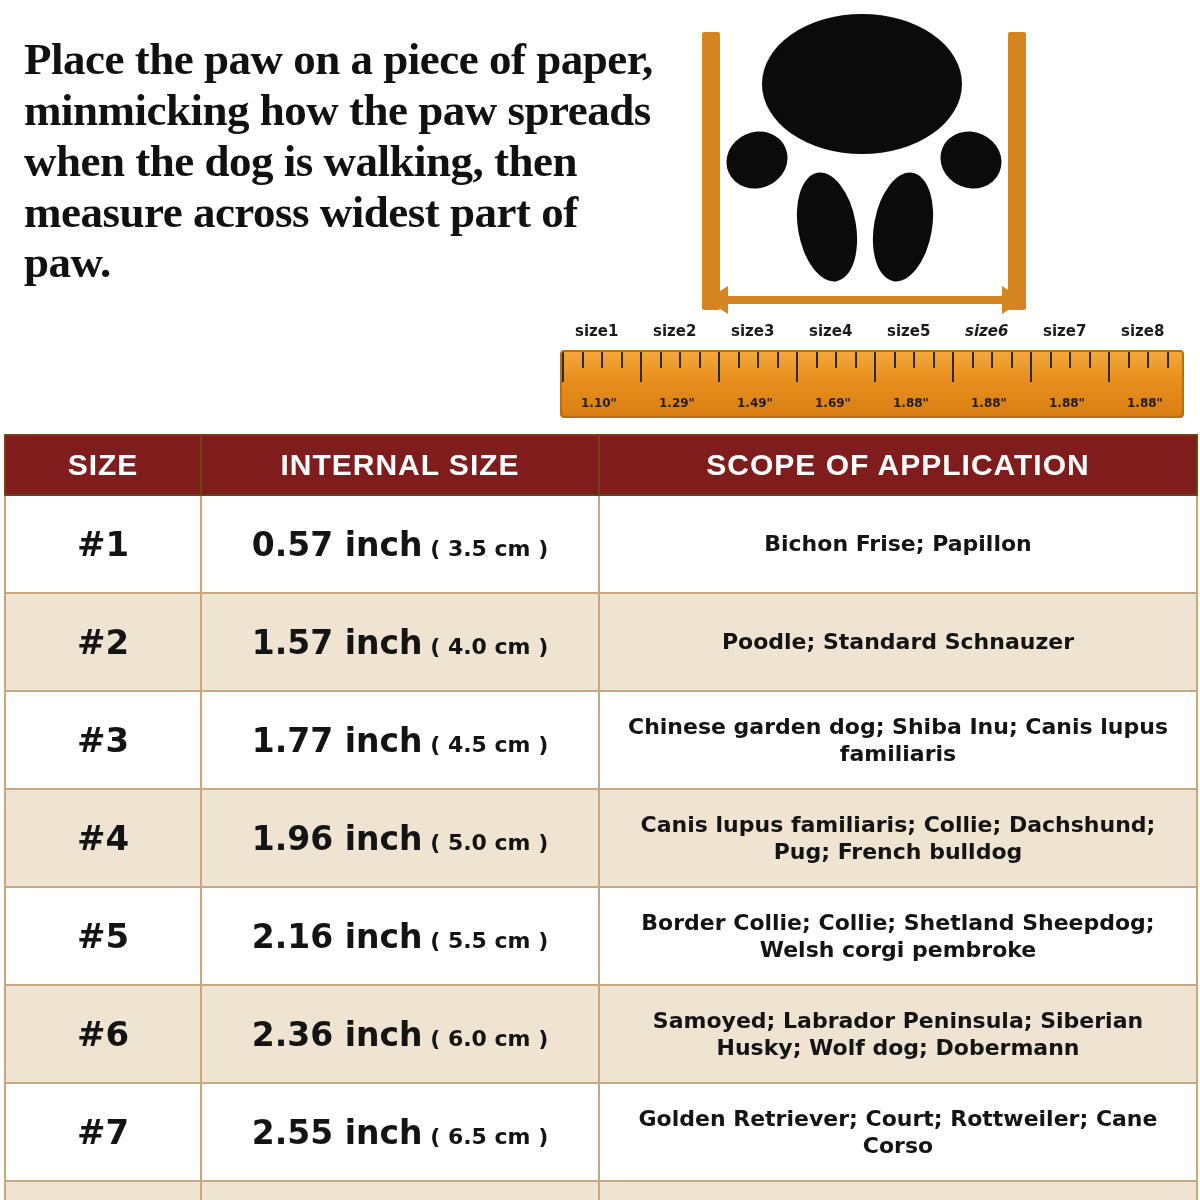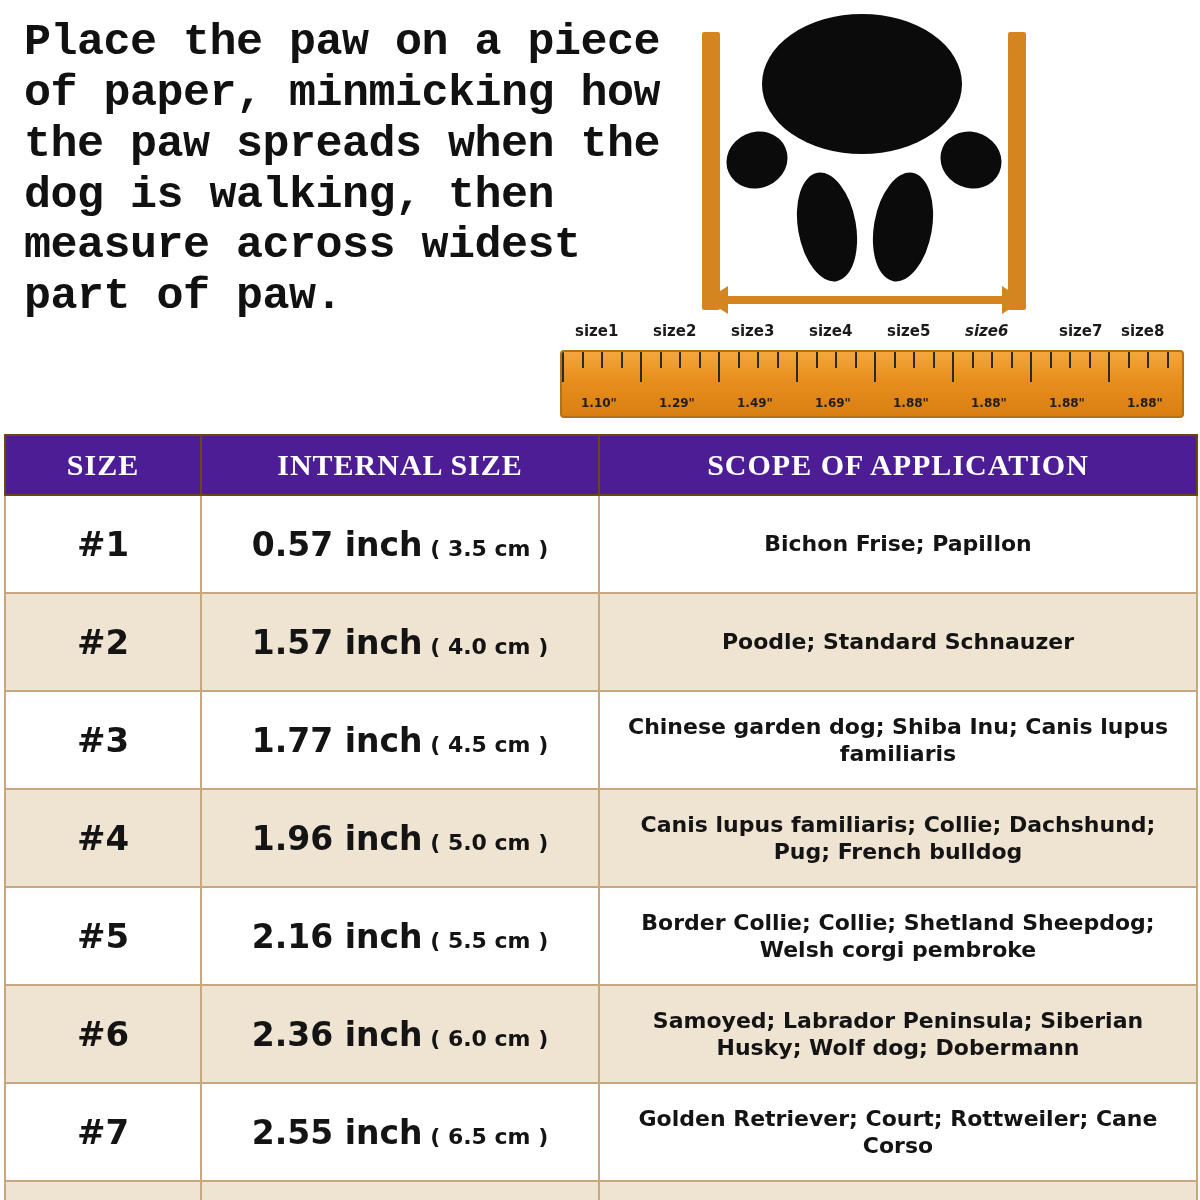--- a/index.html
+++ b/index.html
@@ -18,28 +18,28 @@
   
   .top {
     position: relative;
     height: 428px;
     width: 1200px;
   }
 
   .instruction {
     position: absolute;
     left: 24px;
-    top: 18px;
+    top: 34px;
     width: 640px;
     font-size: 45px;
     line-height: 1.13;
     font-weight: bold;
     color: #111111;
     letter-spacing: -0.5px;
-    font-family: Liberation Mono, monospace;
+    font-family: Liberation Serif, serif;
   }
 
   
   .paw-area {
     position: absolute;
     left: 690px;
     top: 10px;
     width: 360px;
     height: 310px;
   }
@@ -150,27 +150,27 @@
     left: 4px;
     top: 434px;
     width: 1192px;
   }
   table.size-table {
     border-collapse: collapse;
     width: 1192px;
     table-layout: fixed;
   }
   table.size-table th {
-    background: #4c1d95;
+    background: #7f1d1d;
     color: #ffffff;
     font-size: 30px;
     font-weight: bold;
     letter-spacing: 1px;
     height: 56px;
-    font-family: Liberation Serif, serif;
+    font-family: Liberation Sans, sans-serif;
     border: 2px solid #6f4413;
   }
   table.size-table td {
     border: 2px solid #c9a77e;
     text-align: center;
     color: #141414;
     font-family: "DejaVu Sans", sans-serif;
     font-weight: bold;
     height: 88px;
   }
@@ -207,21 +207,21 @@
   </div>
 
   <div class="ruler-wrap">
     <div class="ruler-sizes" id="ruler-sizes">
         <span style="left: 15px;">size1</span>
         <span style="left: 93px;">size2</span>
         <span style="left: 171px;">size3</span>
         <span style="left: 249px;">size4</span>
         <span style="left: 327px;">size5</span>
         <span style="left: 405px; font-style: italic;">size6</span>
-        <span style="left: 499px; text-align: center;">size7</span>
+        <span style="left: 483px; text-align: center;">size7</span>
         <span style="left: 561px;">size8</span>
       </div>
     <div class="ruler-body">
       <div id="ruler-ticks">
           <div class="tick major" style="left: 0px;"></div>
           <div class="tick minor" style="left: 19.5px;"></div>
           <div class="tick minor" style="left: 39px;"></div>
           <div class="tick minor" style="left: 58.5px;"></div>
           <div class="tick major" style="left: 78px;"></div>
           <div class="tick minor" style="left: 97.5px;"></div>

